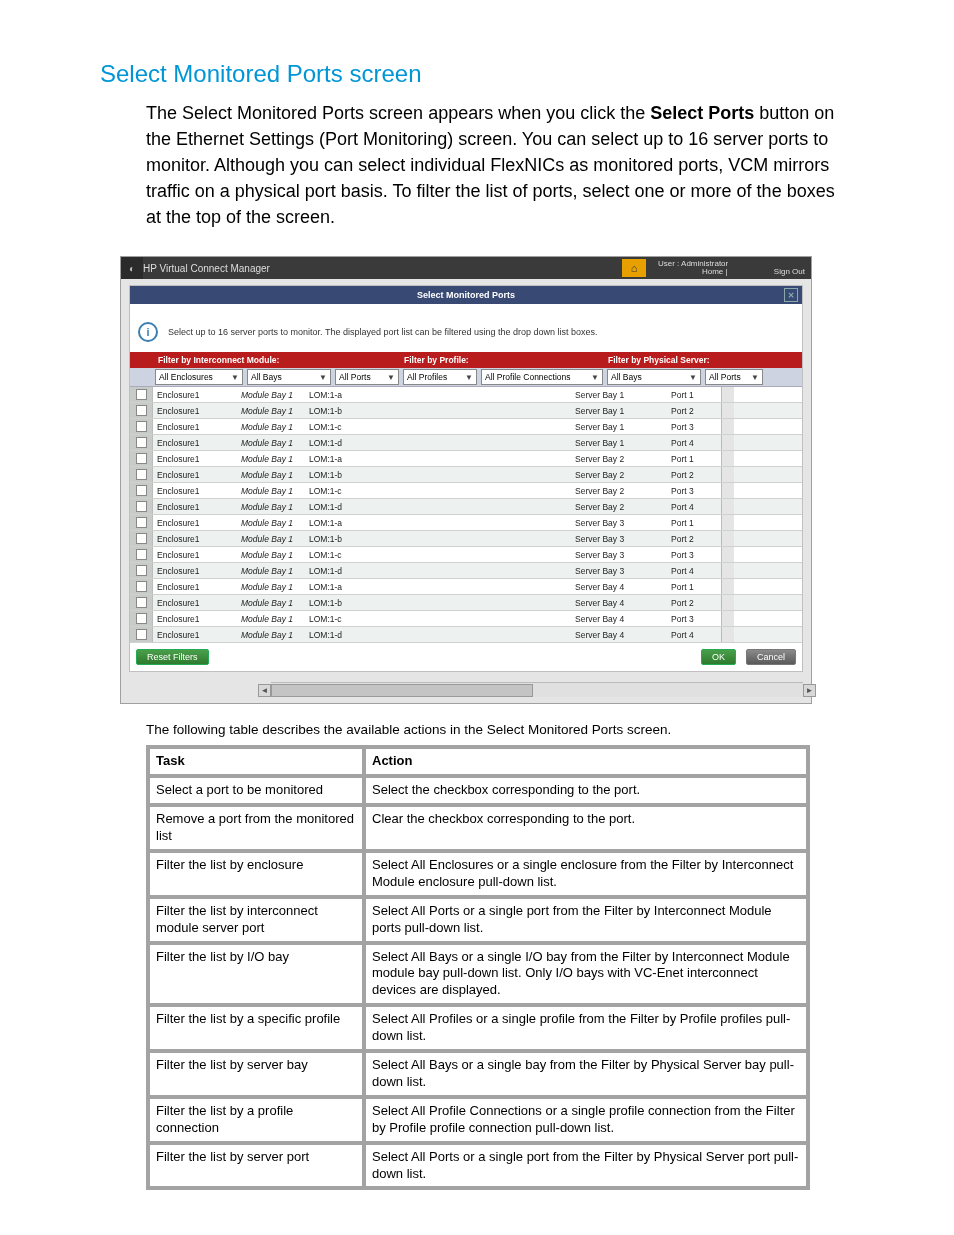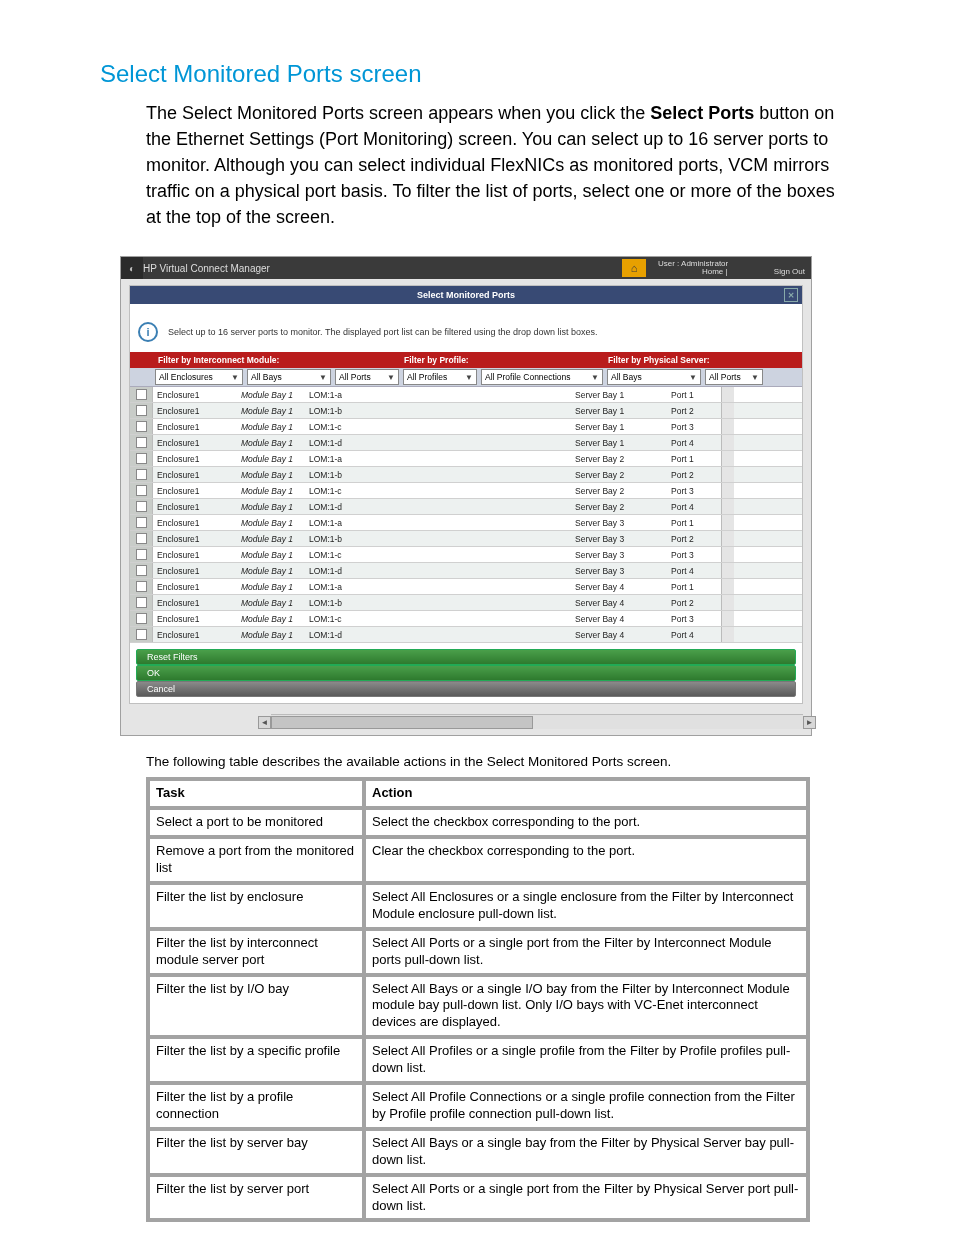--- a/index.html
+++ b/index.html
@@ -155,21 +155,20 @@
   .c-prof { width: 80px; }
   .c-conn { width: 118px; }
   .c-sbay { width: 96px; }
   .c-sport{ width: 50px; }
   .scroll-gutter { width:12px; background:#e5e5e5; border-left:1px solid #bbb; height:100%; }
 
   .btnbar {
     display:flex;
     padding: 6px;
     background:#fff;
-    flex-direction:column;
   }
   .btn {
     font-size:9px;
     color:#fff;
     padding: 2px 10px;
     border-radius:2px;
     border:1px solid #2a5;
     background: linear-gradient(#4a9f4a,#2e7a2e);
     cursor:pointer;
   }
@@ -565,26 +564,26 @@
         </tr>
         <tr>
           <td>Filter the list by I/O bay</td>
           <td>Select All Bays or a single I/O bay from the Filter by Interconnect Module module bay pull-down list. Only I/O bays with VC-Enet interconnect devices are displayed.</td>
         </tr>
         <tr>
           <td>Filter the list by a specific profile</td>
           <td>Select All Profiles or a single profile from the Filter by Profile profiles pull-down list.</td>
         </tr>
         <tr>
+          <td>Filter the list by server bay</td>
+          <td>Select All Bays or a single bay from the Filter by Physical Server bay pull-down list.</td>
+        </tr>
+        <tr>
           <td>Filter the list by a profile connection</td>
           <td>Select All Profile Connections or a single profile connection from the Filter by Profile profile connection pull-down list.</td>
-        </tr>
-        <tr>
-          <td>Filter the list by server bay</td>
-          <td>Select All Bays or a single bay from the Filter by Physical Server bay pull-down list.</td>
         </tr>
         <tr>
           <td>Filter the list by server port</td>
           <td>Select All Ports or a single port from the Filter by Physical Server port pull-down list.</td>
         </tr>
       </tbody>
   </table>
 
   <div class="footer">
     <span>Virtual Connect networks</span>&nbsp;&nbsp;&nbsp;<span>94</span>

